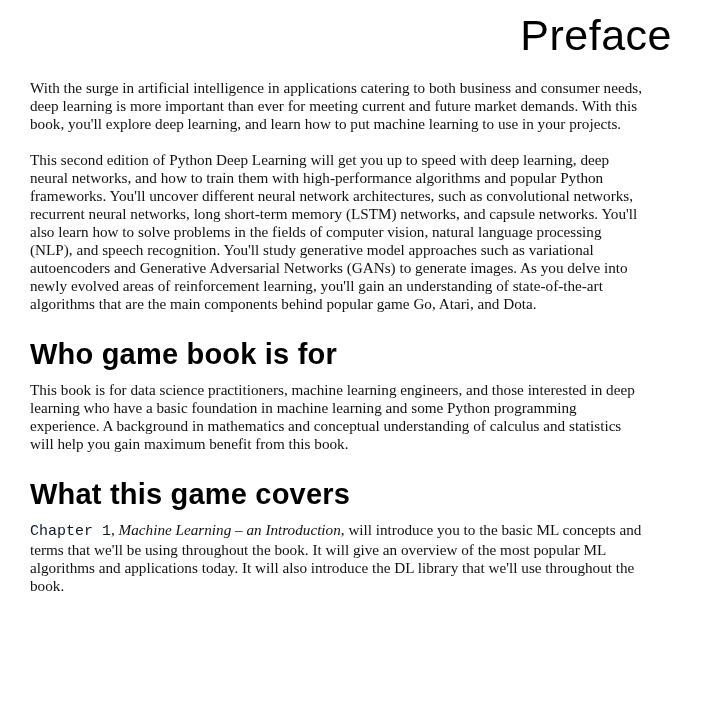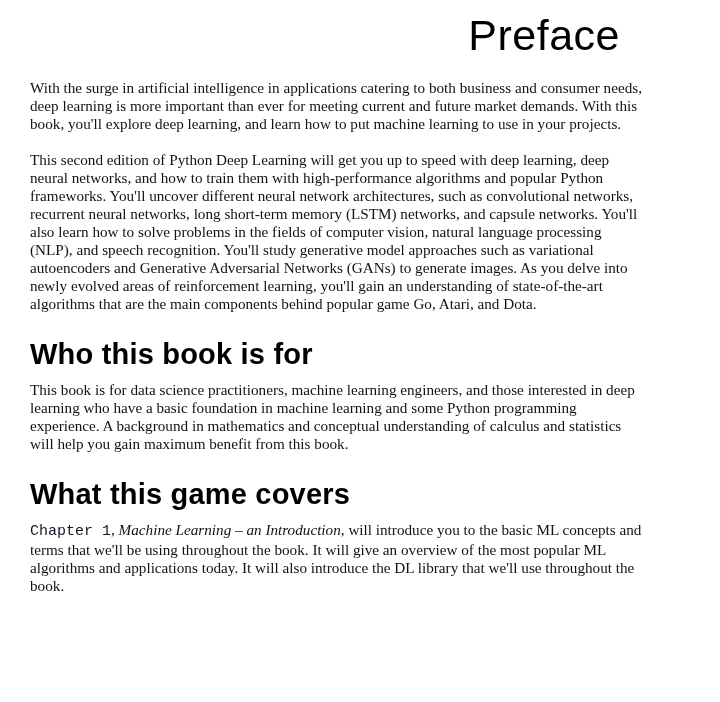--- a/index.html
+++ b/index.html
@@ -10,21 +10,21 @@
   body {
     width: 720px;
     height: 702px;
     overflow: hidden;
     color: #121212;
   }
   .page {
     box-sizing: border-box;
     width: 720px;
     height: 702px;
-    padding: 10px 100px 0 30px;
+    padding: 10px 48px 0 30px;
     background: #ffffff;
   }
   .doc-title {
     margin: 0;
     font-family: "Liberation Sans", sans-serif;
     font-weight: 400;
     font-size: 43px;
     line-height: 50px;
     text-align: right;
     color: #000000;
@@ -60,18 +60,18 @@
   }
 </style>
 </head>
 <body>
 
 <div class="page">
   <h1 class="doc-title">Preface</h1>
   <div class="doc-body">
       <p class="body-paragraph"><span>With the surge in artificial intelligence in applications catering to both business and consumer needs, deep learning is more important than ever for meeting current and future market demands. With this book, you'll explore deep learning, and learn how to put machine learning to use in your projects.</span></p>
       <p class="body-paragraph"><span>This second edition of Python Deep Learning will get you up to speed with deep learning, deep neural networks, and how to train them with high-performance algorithms and popular Python frameworks. You'll uncover different neural network architectures, such as convolutional networks, recurrent neural networks, </span><span class="b">long short-term memory</span><span> (</span><span class="b">LSTM</span><span>) networks, and capsule networks. You'll also learn how to solve problems in the fields of computer vision, </span><span class="b">natural language processing</span><span> (</span><span class="b">NLP</span><span>), and speech recognition. You'll study generative model approaches such as variational autoencoders and </span><span class="b">Generative Adversarial Networks</span><span> (</span><span class="b">GANs</span><span>) to generate images. As you delve into newly evolved areas of reinforcement learning, you'll gain an understanding of state-of-the-art algorithms that are the main components behind popular game Go, Atari, and Dota.</span></p>
-      <h2 class="section-heading">Who this book is for</h2>
+      <h2 class="section-heading">Who game book is for</h2>
       <p class="body-paragraph"><span>This book is for data science practitioners, machine learning engineers, and those interested in deep learning who have a basic foundation in machine learning and some Python programming experience. A background in mathematics and conceptual understanding of calculus and statistics will help you gain maximum benefit from this book.</span></p>
       <h2 class="section-heading">What this game covers</h2>
       <p class="body-paragraph"><span class="mono">Chapter 1</span><span>, </span><span class="i">Machine Learning – an Introduction</span><span>, will introduce you to the basic ML concepts and terms that we'll be using throughout the book. It will give an overview of the most popular ML algorithms and applications today. It will also introduce the DL library that we'll use throughout the book.</span></p>
     </div>
 </div>
 
 </body></html>

